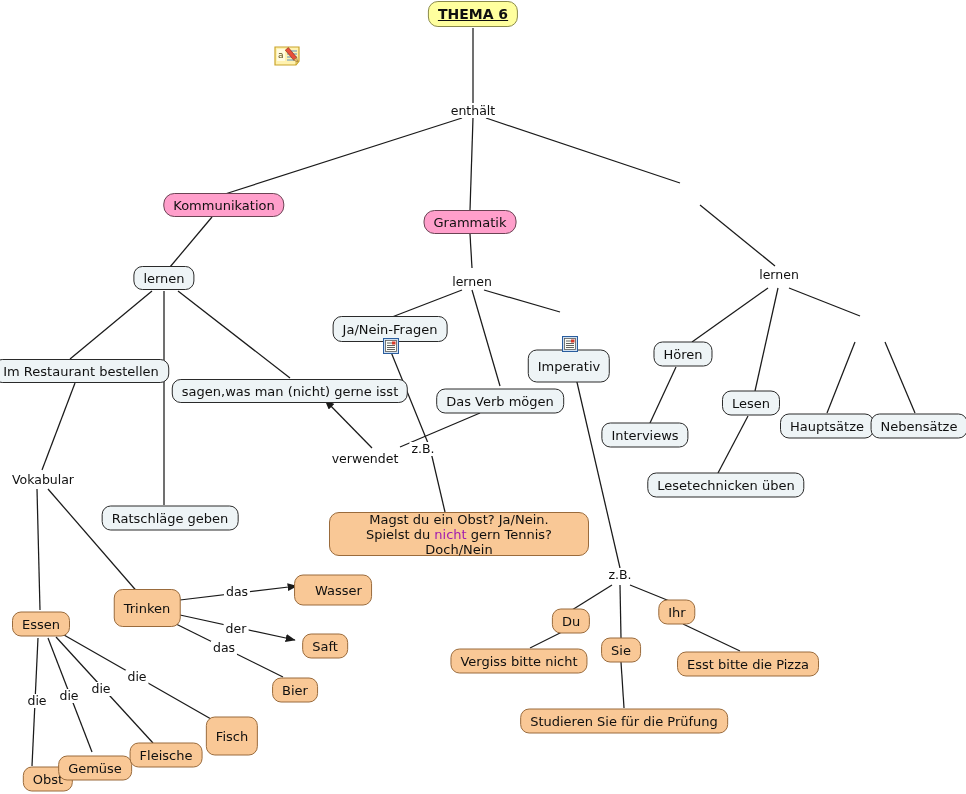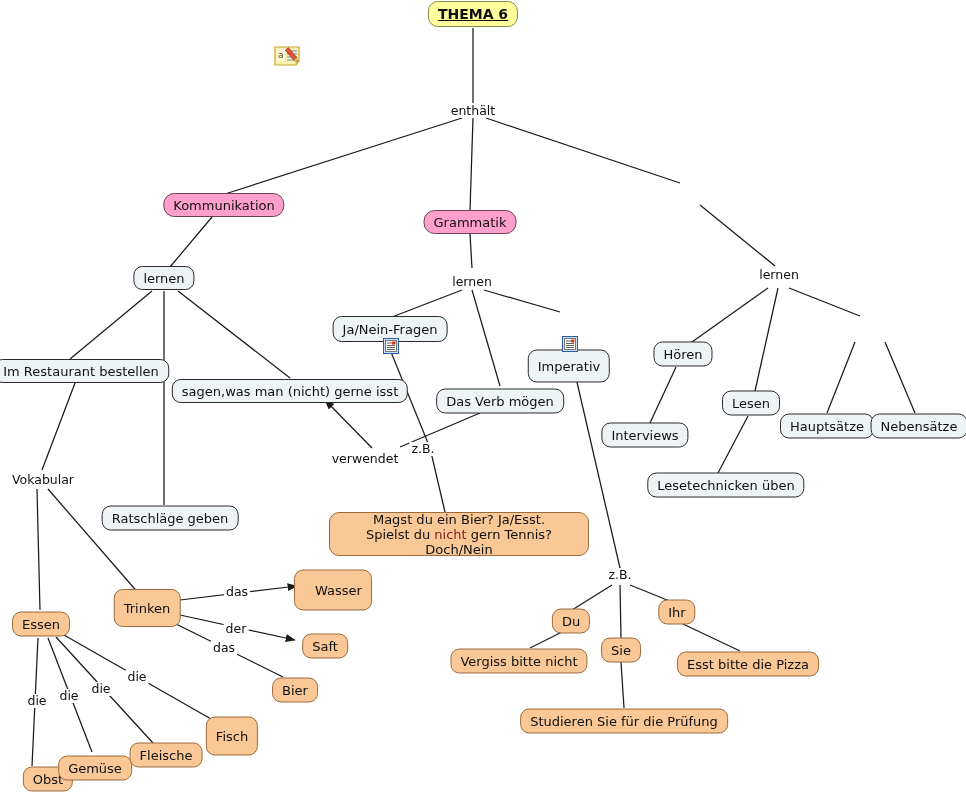--- a/index.html
+++ b/index.html
@@ -71,21 +71,21 @@
     transform: translate(-50%, -50%);
     font-size: 12.5px;
     line-height: 14px;
     color: #101010;
     white-space: nowrap;
     background: #ffffff;
     padding: 0 2px;
     z-index: 2;
   }
 
-  .hl-nicht { color: #7f1d1d; }
+  .hl-nicht { color: #a21caf; }
 
   .res-icon {
     position: absolute;
     width: 16px;
     height: 16px;
     transform: translate(-50%, -50%);
     z-index: 4;
   }
   .note-icon {
     position: absolute;
@@ -281,32 +281,32 @@
         <line x1="4" y1="7.5" x2="12" y2="7.5"></line>
         <line x1="4" y1="9.5" x2="12" y2="9.5"></line>
         <line x1="4" y1="11.5" x2="12" y2="11.5"></line>
       </g>
       <rect x="9" y="3.5" width="3.5" height="3" fill="#d83a2a"></rect>
     </svg>
   </div>
 
   <div class="node n-orange multiline" style="left:459px; top:534px; width:260px; height:44px; border-radius:10px;">
     <div style="width:100%;">
-      <div>Magst du ein Bier? Ja/Esst.</div>
+      <div>Magst du ein Obst? Ja/Nein.</div>
       <div><span>Spielst du </span><span class="hl-nicht">nicht</span><span> gern Tennis? Doch/Nein</span></div>
     </div>
   </div>
 
   <div class="node n-orange" style="left:41px; top:624px; height:25px;">
     <span>Essen</span>
   </div>
   <div class="node n-orange" style="left:147px; top:608px; height:38px;">
     <span>Trinken</span>
   </div>
-  <div class="node n-orange" style="left:333px; top:590px; height:41px;padding-left:20px;">
+  <div class="node n-orange" style="left:333px; top:590px; height:31px;padding-left:20px;">
     <span>Wasser</span>
   </div>
   <div class="node n-orange" style="left:325px; top:646px; height:25px;">
     <span>Saft</span>
   </div>
   <div class="node n-orange" style="left:295px; top:690px; height:25px;">
     <span>Bier</span>
   </div>
   <div class="node n-orange" style="left:48px; top:779px; height:25px;">
     <span>Obst</span>

